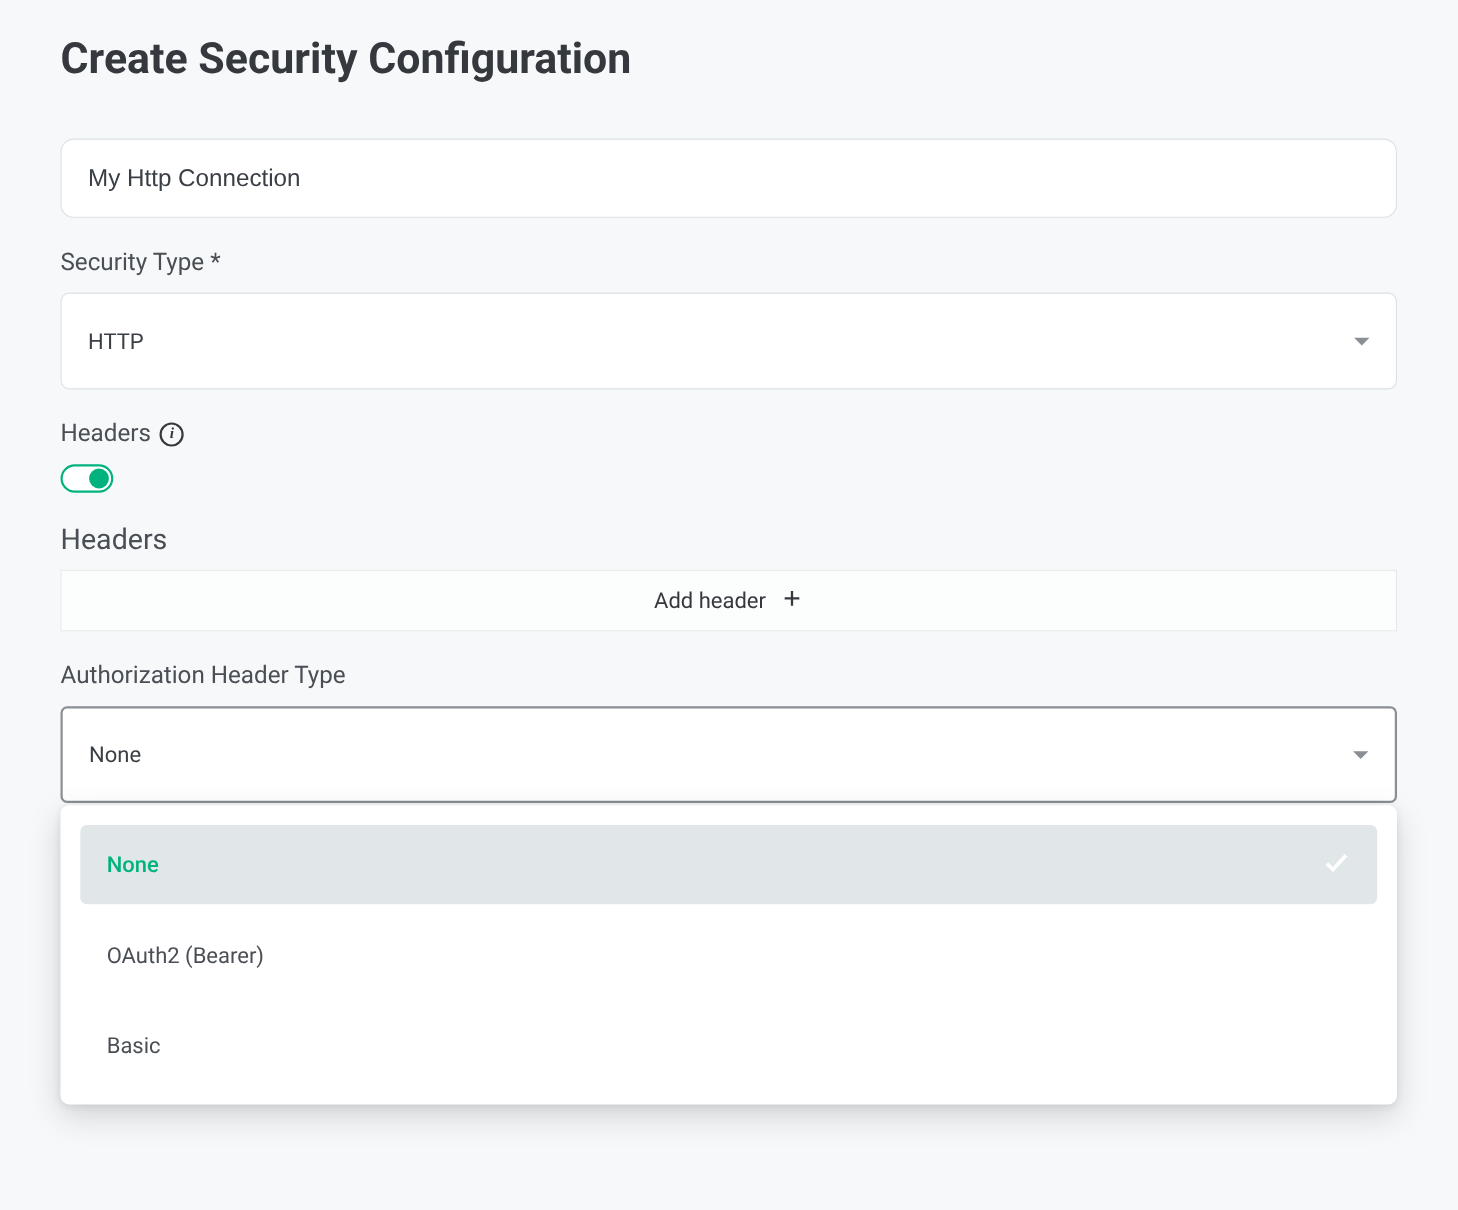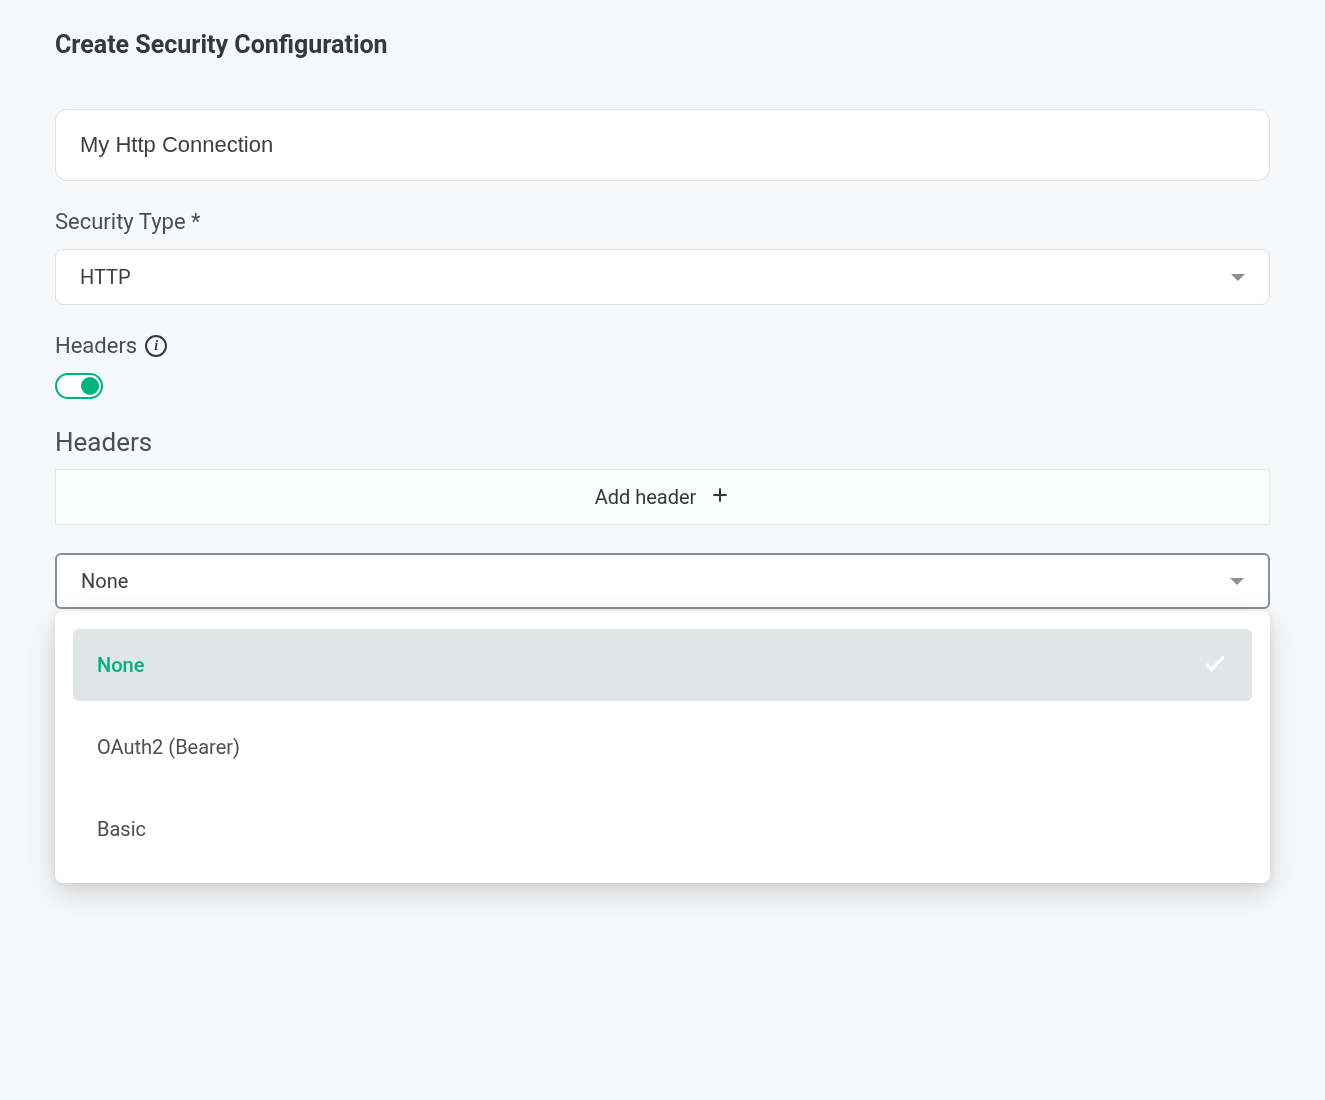--- a/index.html
+++ b/index.html
@@ -9,21 +9,21 @@
   }
   body {
     font-family: -apple-system, BlinkMacSystemFont, "Segoe UI", Roboto, Helvetica, Arial, sans-serif;
     background: #f6f8f9;
     width: 1325px;
     height: 1100px;
     padding: 20px 55px;
     color: #3a3f45;
   }
   .page-title {
-    font-size: 25px;
+    font-size: 39px;
     font-weight: 700;
     color: #35393e;
     margin-top: 10px;
     margin-bottom: 50px;
   }
   .field-group {
     margin-bottom: 28px;
   }
   .field-label {
     font-size: 22px;
@@ -40,21 +40,21 @@
     border: 1px solid #dde1e4;
     border-radius: 12px;
     background: #fff;
     padding: 0 24px;
     font-size: 22px;
     color: #3a3f45;
     outline: none;
   }
   .select-box {
     width: 100%;
-    height: 56px;
+    height: 88px;
     border: 1px solid #dde1e4;
     border-radius: 8px;
     background: #fff;
     padding: 0 24px;
     font-size: 20px;
     color: #3a3f45;
     display: flex;
     align-items: center;
     justify-content: space-between;
     cursor: pointer;
@@ -204,20 +204,21 @@
     <span class="plus-icon">
       <svg viewBox="0 0 24 24">
           <line x1="12" y1="4" x2="12" y2="20"></line>
           <line x1="4" y1="12" x2="20" y2="12"></line>
         </svg>
     </span>
   </div>
 </div>
 
 <div class="auth-group">
+  <div class="field-label">Authorization Header Type</div>
   <div class="select-box focused">
     <span>None</span>
     <span class="caret-down-icon"></span>
   </div>
 
   <div class="dropdown-panel">
     <div class="dropdown-option selected">
       <span>None</span>
       <span class="check-icon">
         <svg viewBox="0 0 24 24">

